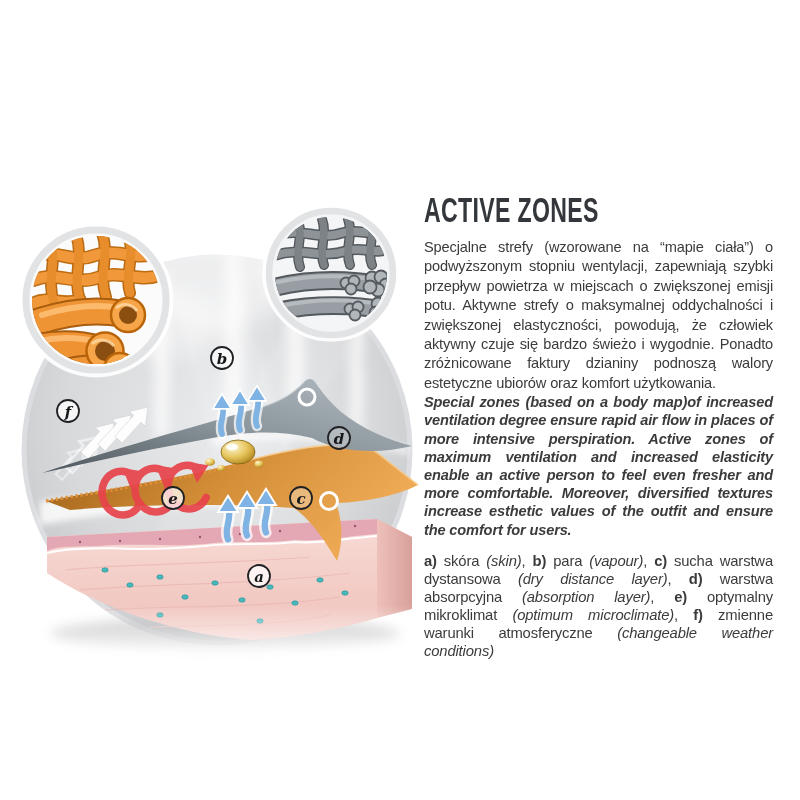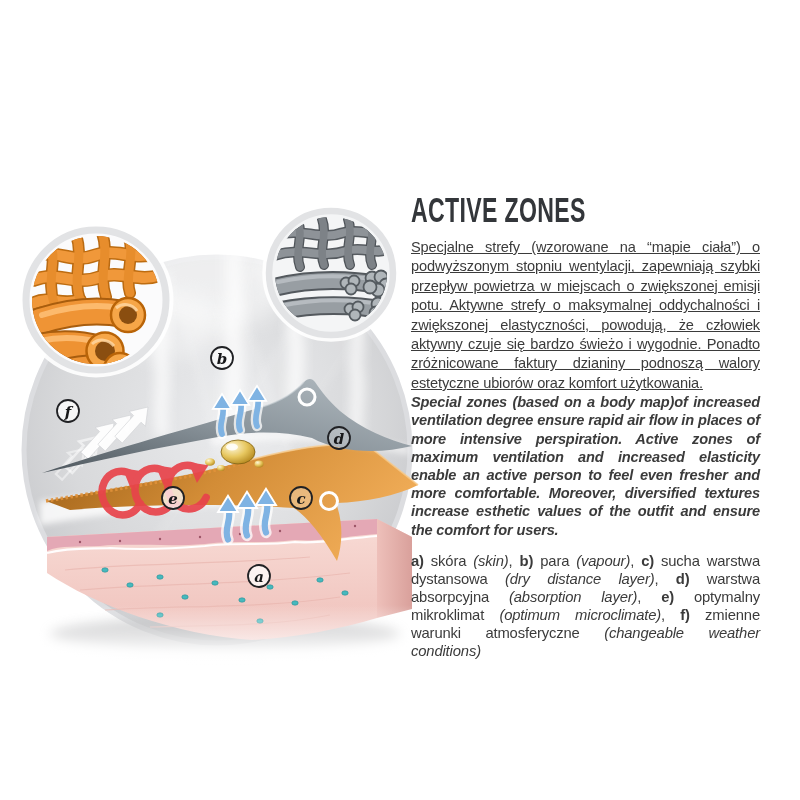--- a/index.html
+++ b/index.html
@@ -1,24 +1,24 @@
 <!DOCTYPE html>
 <html><head>
 <meta charset="utf-8">
 <style>
   html,body{margin:0;padding:0;background:#ffffff;}
   .canvas{position:relative;width:800px;height:800px;background:#ffffff;overflow:hidden;
           font-family:"Liberation Sans",sans-serif;}
   .diagram{position:absolute;left:10px;top:185px;}
-  .text-col{position:absolute;left:411px;top:193px;width:349px;color:#3b3b3b;}
+  .text-col{position:absolute;left:424px;top:193px;width:349px;color:#3b3b3b;}
   h1.title{margin:0 0 11px 0;font-size:35px;line-height:34px;font-weight:bold;color:#33363a;
            transform:scaleX(0.66);transform-origin:0 0;white-space:nowrap;letter-spacing:0.5px;
            font-family:"Liberation Sans",sans-serif;}
   .text-col p{margin:0;text-align:justify;}
-  .pl{font-size:14.6px;line-height:19.4px;letter-spacing:-0.15px;text-decoration:underline;}
+  .pl{font-size:14.6px;line-height:19.4px;letter-spacing:-0.15px;}
   .en{font-style:italic;font-size:14.6px;line-height:18.2px;letter-spacing:-0.15px;font-weight:bold;}
   .legend{margin-top:13px !important;font-size:14.8px;line-height:18px;letter-spacing:-0.15px;}
   .legend b{font-weight:bold;}
   .legend i{}
   .lbl{font-family:"DejaVu Serif",serif;font-style:italic;font-weight:bold;font-size:15px;fill:#17181a;}
 </style>
 </head>
 <body>
 
 <div class="canvas">

